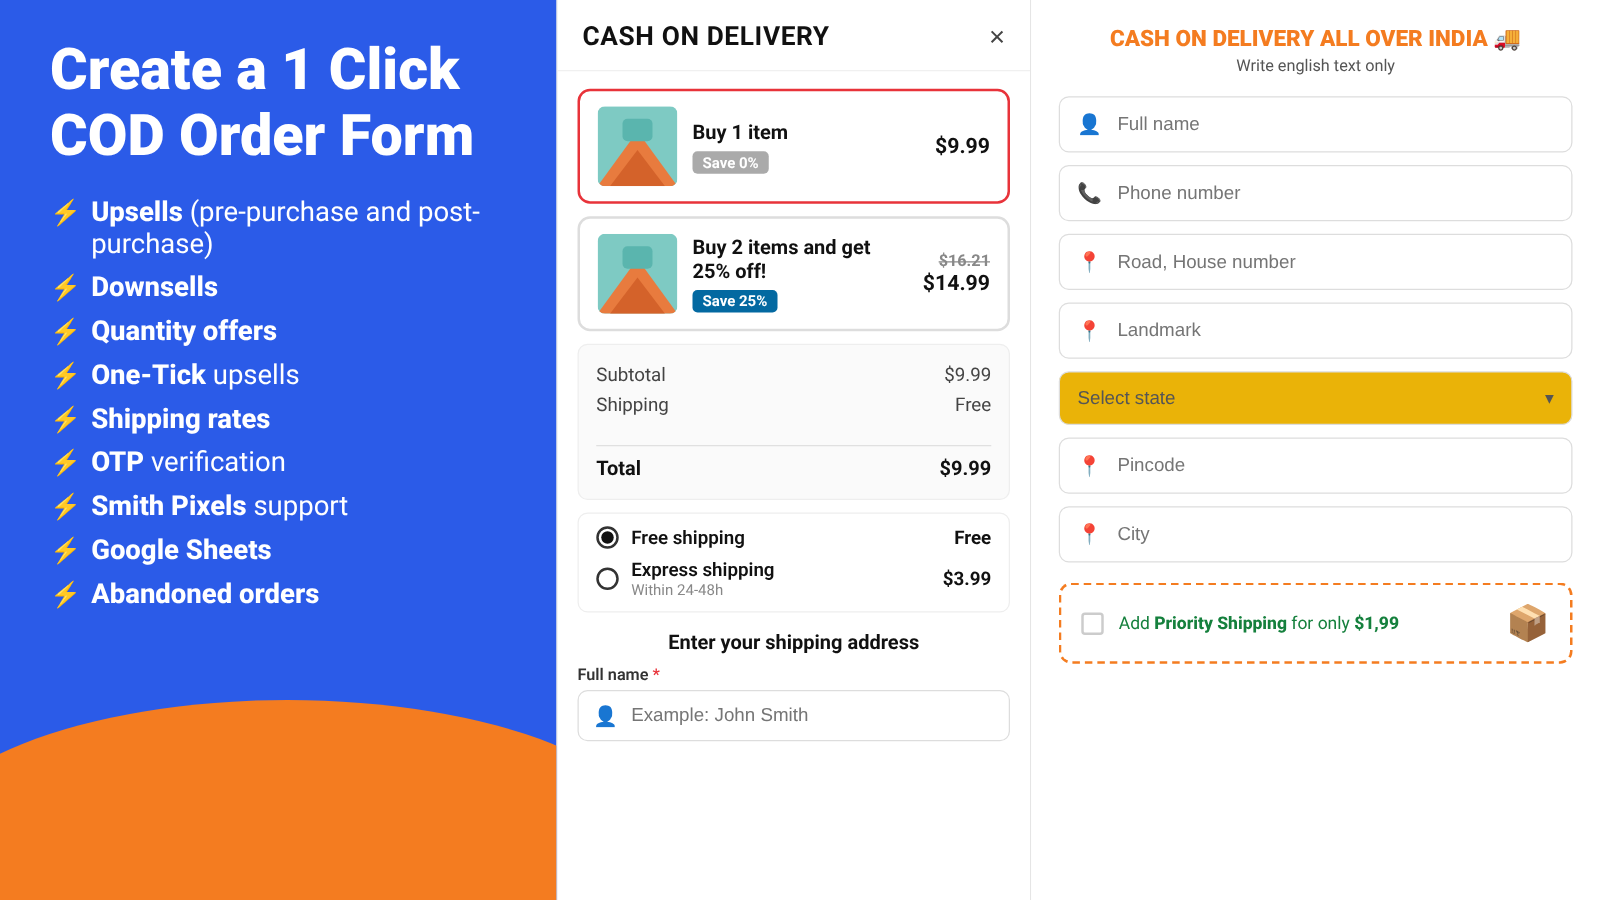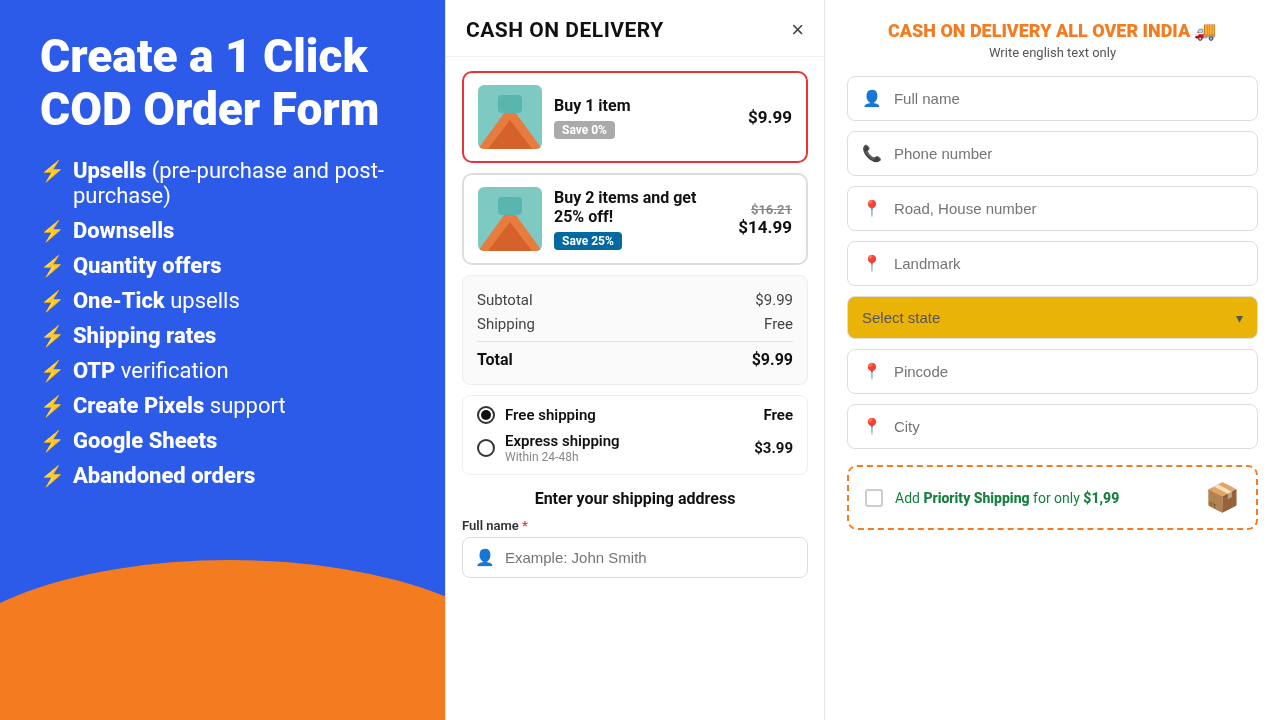--- a/index.html
+++ b/index.html
@@ -179,21 +179,21 @@
       justify-content: space-between;
       font-size: 15px;
       color: #444;
       padding: 3px 0;
     }
     .totals-row.total {
       font-weight: 700;
       color: #111;
       font-size: 16px;
       border-top: 1px solid #e0e0e0;
-      margin-top: 5px;
+      margin-top: 20px;
       padding-top: 8px;
     }
 
     
     .shipping-options {
       display: flex;
       flex-direction: column;
       gap: 8px;
       border: 1px solid #eee;
       border-radius: 8px;
@@ -409,21 +409,21 @@
     <li>
       <span class="bolt">⚡</span>
       <strong>Shipping rates</strong>
     </li>
     <li>
       <span class="bolt">⚡</span>
       <span><strong>OTP</strong><span class="light"> verification</span></span>
     </li>
     <li>
       <span class="bolt">⚡</span>
-      <span><strong>Create Pixels</strong><span class="light"> support</span></span>
+      <span><strong>Smith Pixels</strong><span class="light"> support</span></span>
     </li>
     <li>
       <span class="bolt">⚡</span>
       <strong>Google Sheets</strong>
     </li>
     <li>
       <span class="bolt">⚡</span>
       <strong>Abandoned orders</strong>
     </li>
   </ul>

